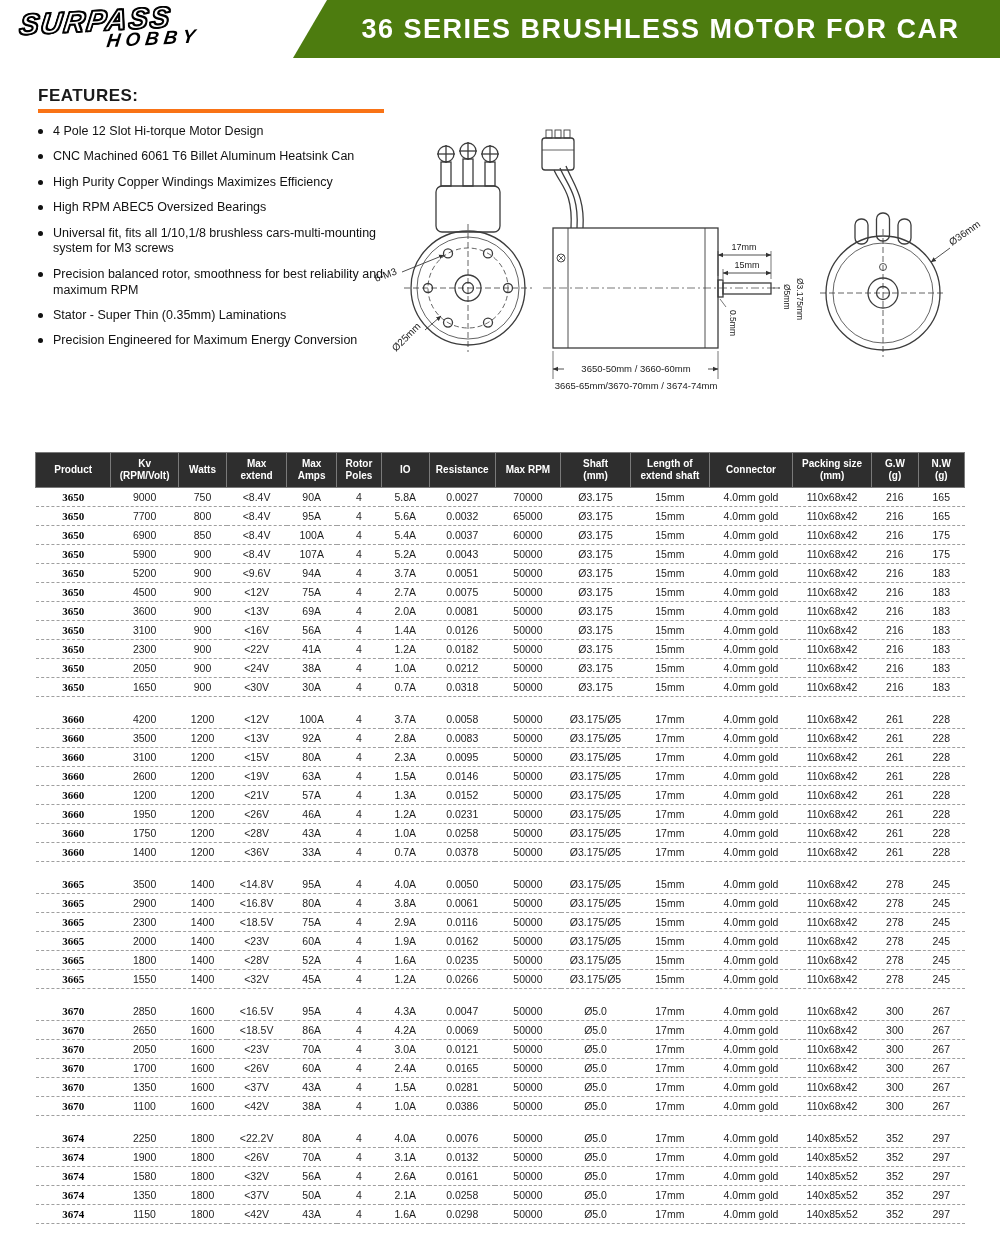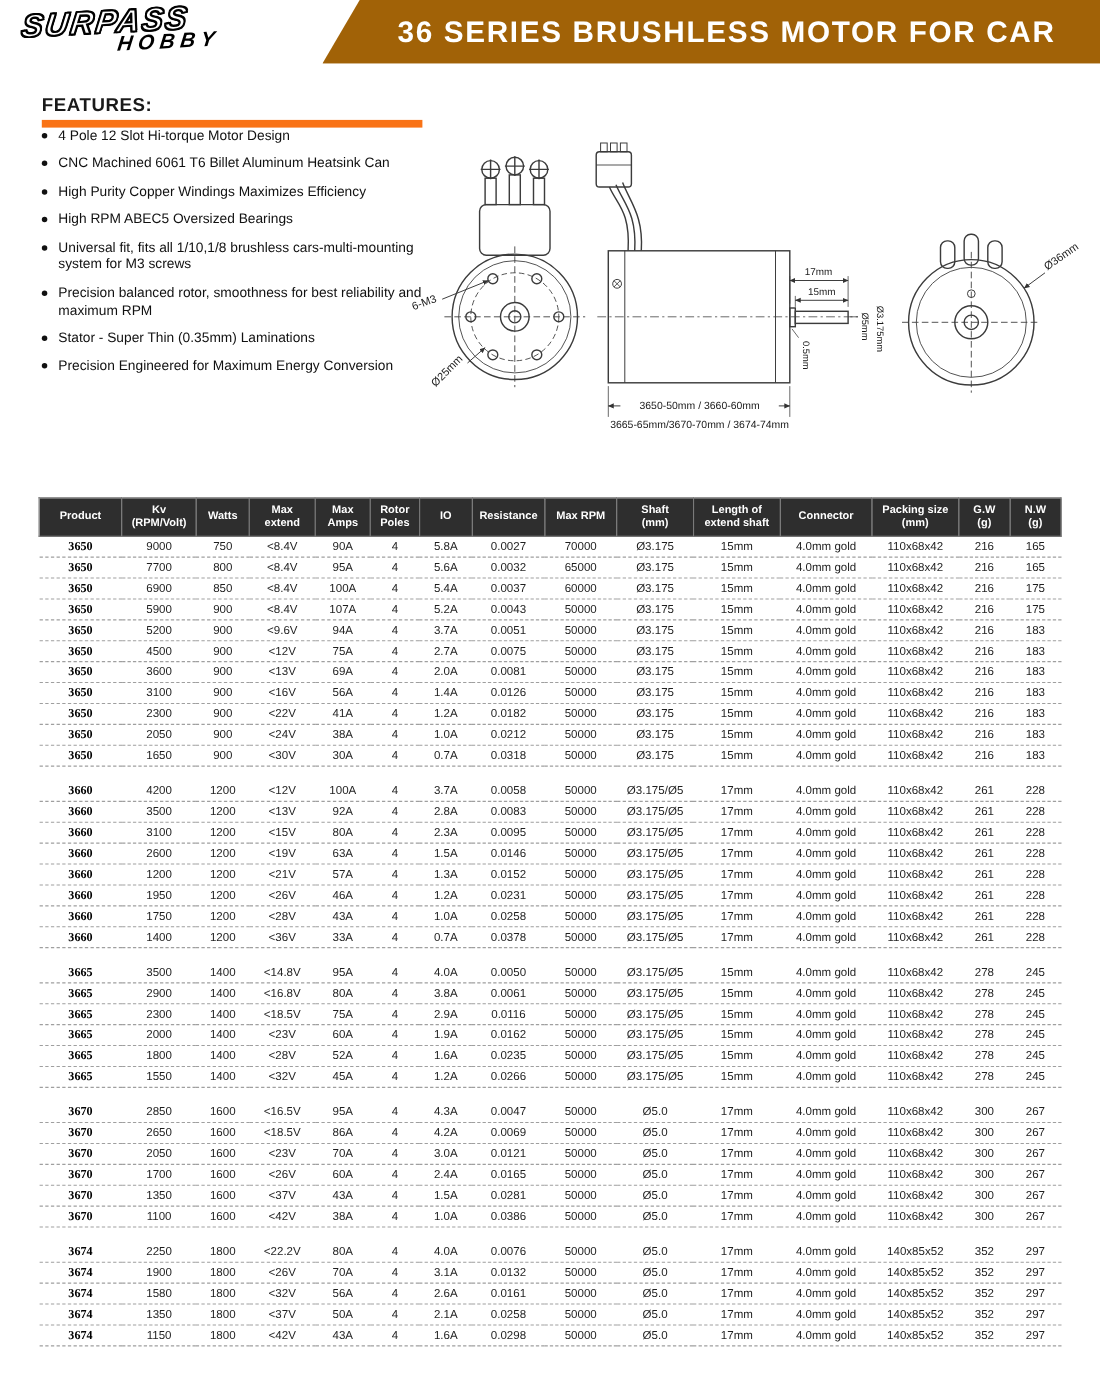--- a/index.html
+++ b/index.html
@@ -2,36 +2,36 @@
 <html><head>
 <meta charset="utf-8">
 <style>
   * { margin:0; padding:0; box-sizing:border-box; }
   html,body { width:1000px; }
   body { height:1251px; position:relative; overflow:hidden; background:#fff;
          color:#1a1a1a; font-family:"Liberation Sans", sans-serif; }
 
   
   .topbar { position:absolute; top:0; left:0; width:1000px; height:58px; background:#fff; }
-  .topbar-dark { position:absolute; top:0; left:293px; right:0; height:58px; background:#a16207;
+  .topbar-dark { position:absolute; top:0; left:293px; right:0; height:58px; background:#4d7c0f;
                  clip-path:polygon(34px 0, 100% 0, 100% 100%, 0 100%);
                  display:flex; align-items:center; justify-content:center; }
   .main-title { color:#fff; font-size:27px; font-weight:bold; letter-spacing:1.5px; padding-left:28px; white-space:nowrap; }
   .logo { position:absolute; top:4px; left:20px; z-index:3; transform:rotate(-3deg); }
   .logo-surpass { font-style:italic; font-weight:800; font-size:29px; letter-spacing:2px; color:#fff;
                   -webkit-text-stroke:1.7px #000;
                   text-shadow:-1px -1px 0 #000, 1px -1px 0 #000, -1px 1px 0 #000, 1px 1px 0 #000;
                   transform:skewX(-10deg); }
   .logo-hobby { font-style:italic; font-weight:800; font-size:19px; letter-spacing:5px; color:#000;
                 transform:skewX(-10deg); margin:-7px 0 0 86px; }
 
   
   .features { position:absolute; left:38px; top:86px; width:346px; }
-  .features-head { border-bottom:7px solid #f97316; padding-bottom:3px; font-size:17px; font-weight:bold; letter-spacing:0.5px; }
-  #features-list { list-style:none; }
+  .features-head { border-bottom:4px solid #f97316; padding-bottom:3px; font-size:17px; font-weight:bold; letter-spacing:0.5px; }
+  #features-list { list-style:none; margin-top:11px; }
   #features-list li { display:flex; gap:10px; font-size:12.5px; line-height:1.27; margin-bottom:9.5px; color:#111; }
   .fdot { width:5px; height:5px; border-radius:50%; background:#111; flex:0 0 5px; margin-top:5px; }
 
   
   .diagrams { position:absolute; left:368px; top:88px; width:628px; height:360px; }
   svg text { font-family:"Liberation Sans", sans-serif; }
 
   
   .spec-wrap { position:absolute; left:35px; top:452px; width:930px; }
   table { width:100%; border-collapse:collapse; table-layout:fixed; }

